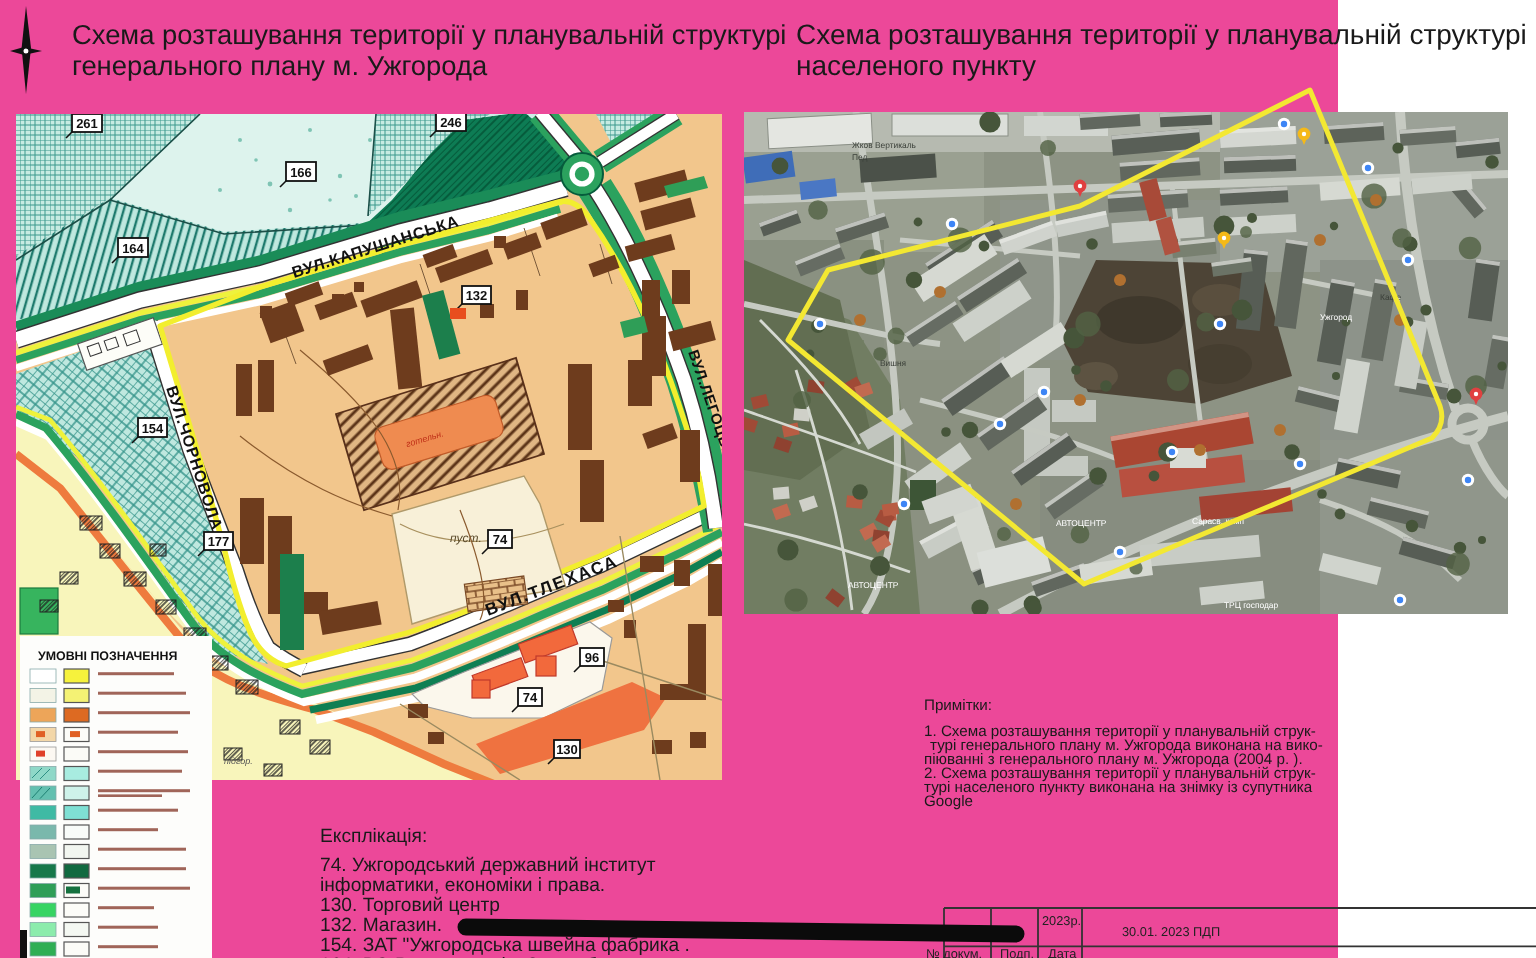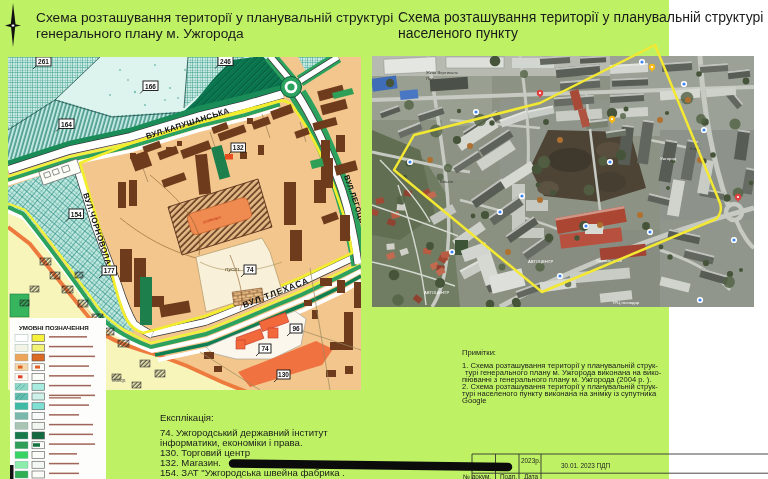--- a/index.html
+++ b/index.html
@@ -1,17 +1,17 @@
 <!DOCTYPE html>
 <html><head>
 <meta charset="utf-8">
 <style>
 html,body{margin:0;padding:0;background:#ffffff;width:768px;height:479px;overflow:hidden;}
 *{font-family:"Liberation Sans",sans-serif;}
-#page{position:relative;width:669px;height:479px;background:#bef264;}
+#page{position:relative;width:669px;height:479px;background:#ec4899;}
 svg{position:absolute;left:0;top:0;}
 </style>
 </head>
 <body>
 <div id="page">
 <svg width="768" height="479" viewBox="0 0 768 479">
 <defs>
 <pattern id="grid261" width="5" height="5" patternUnits="userSpaceOnUse">
   <path d="M0 0H5M0 2.5H5M0 0V5M2.5 0V5" stroke="#3a988c" stroke-width="0.5" fill="none"></path>
 </pattern>

